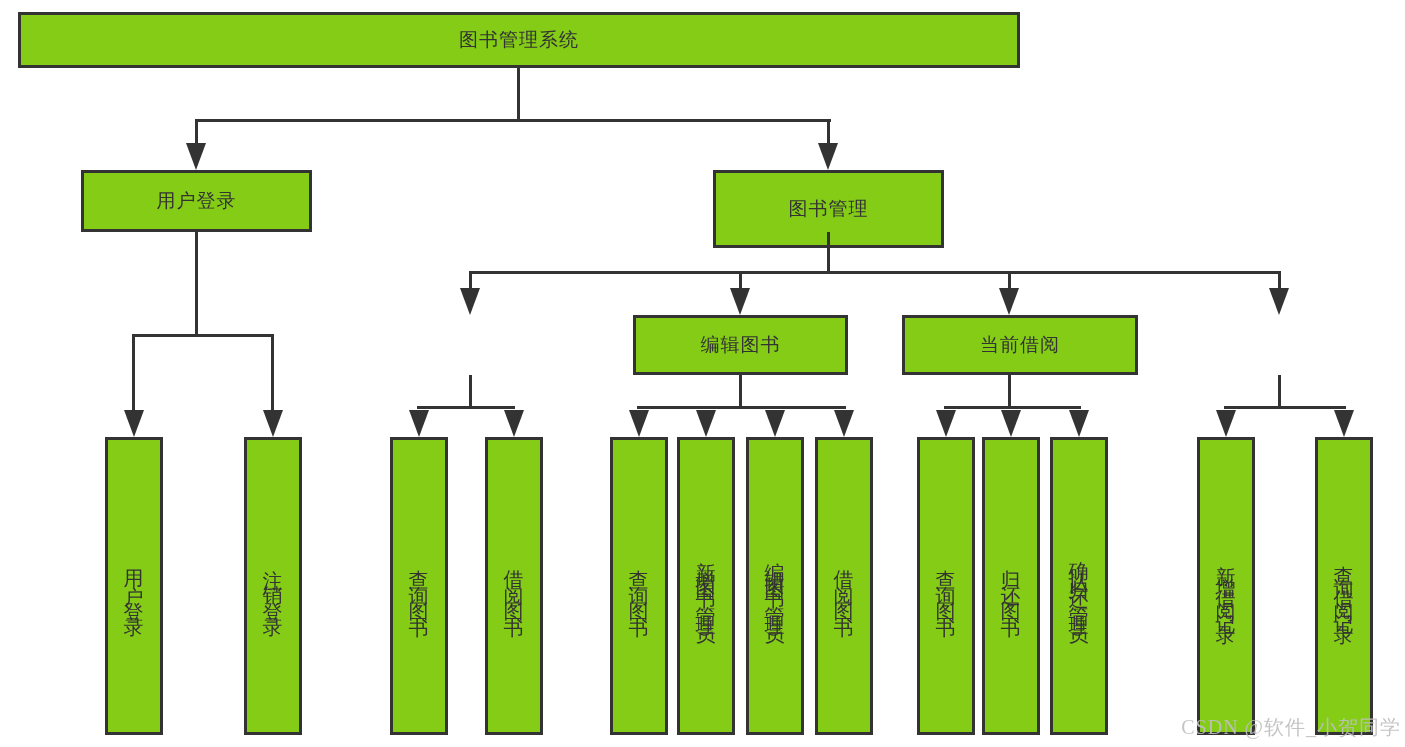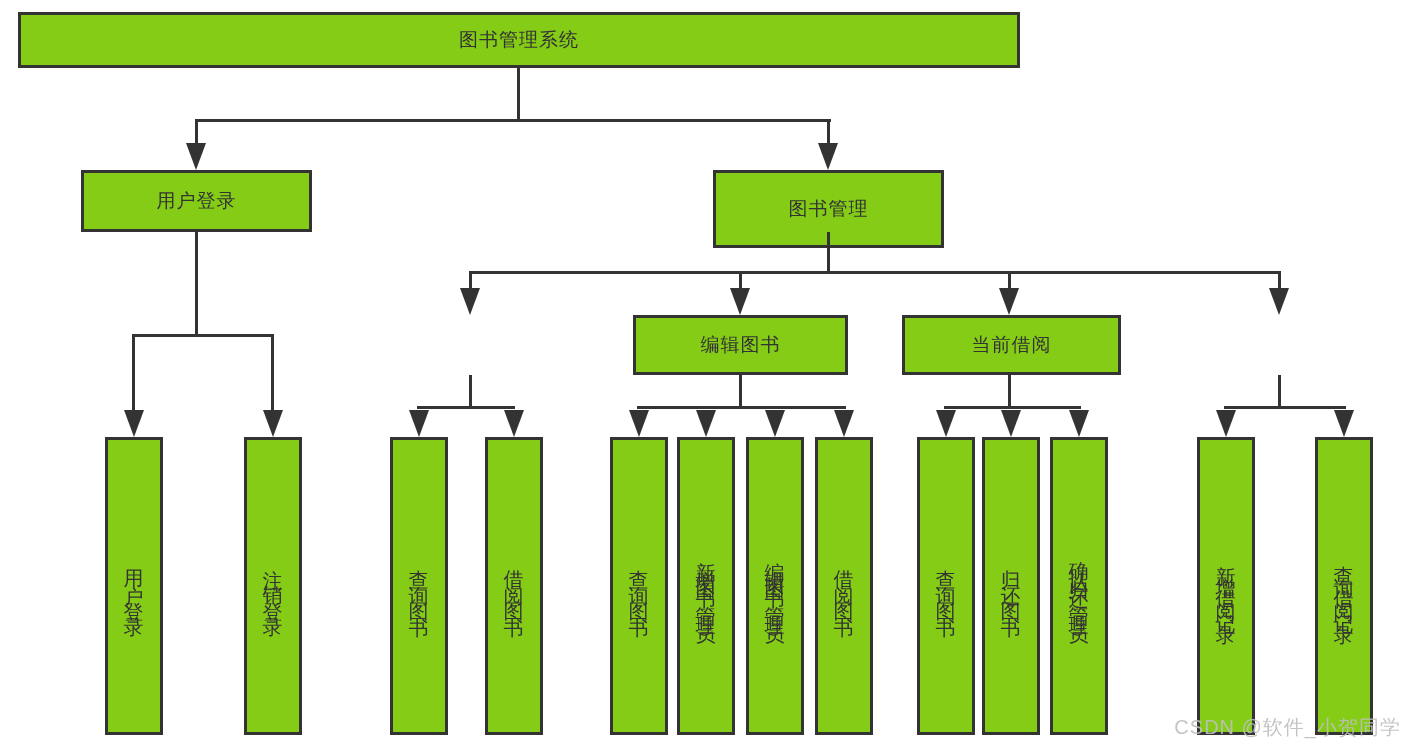--- a/index.html
+++ b/index.html
@@ -42,20 +42,21 @@
     border-top:27px solid #333333;
   }
   .watermark{
     position:absolute;
     right:4px;bottom:6px;
     font-size:20px;
     color:#bfbfbf;
     letter-spacing:1px;
     z-index:10;
     opacity:0.92;
+    font-family:Liberation Serif, serif;
   }
 </style>
 </head>
 <body>
 
 <div id="canvas">
 
   <div class="box" style="left:18px;top:12px;width:1002px;height:56px;">
     <span>图书管理系统</span>
   </div>
@@ -94,21 +95,21 @@
     <div class="arrow" style="left:730px;top:288px;"></div>
     <div class="vline" style="left:1008px;top:273px;height:15px;"></div>
     <div class="arrow" style="left:999px;top:288px;"></div>
     <div class="vline" style="left:1278px;top:273px;height:15px;"></div>
     <div class="arrow" style="left:1269px;top:288px;"></div>
   </div>
 
   <div class="box" style="left:633px;top:315px;width:215px;height:60px;">
     <span>编辑图书</span>
   </div>
-  <div class="box" style="left:902px;top:315px;width:219px;height:60px;">
+  <div class="box" style="left:902px;top:315px;width:236px;height:60px;">
     <span>当前借阅</span>
   </div>
 
   <div>
     <div class="vline" style="left:469px;top:375px;height:33px;"></div>
     <div class="hline" style="left:417px;top:406px;width:98px;"></div>
     <div class="arrow" style="left:409px;top:410px;"></div>
     <div class="arrow" style="left:504px;top:410px;"></div>
   </div>
 

